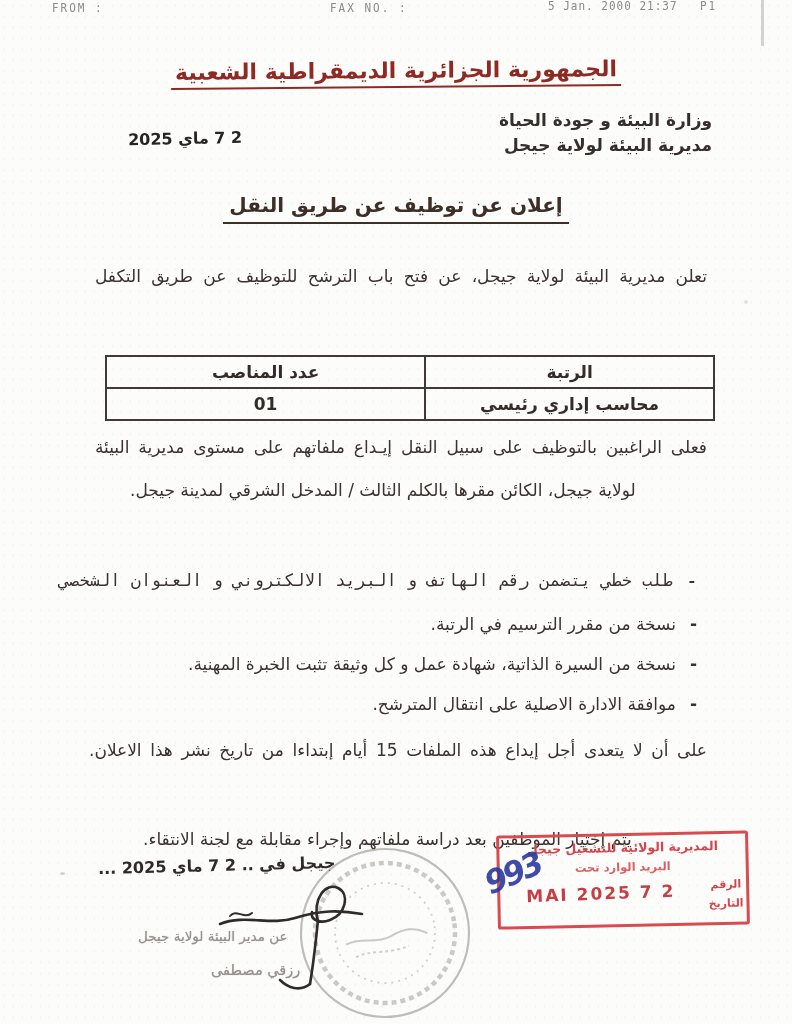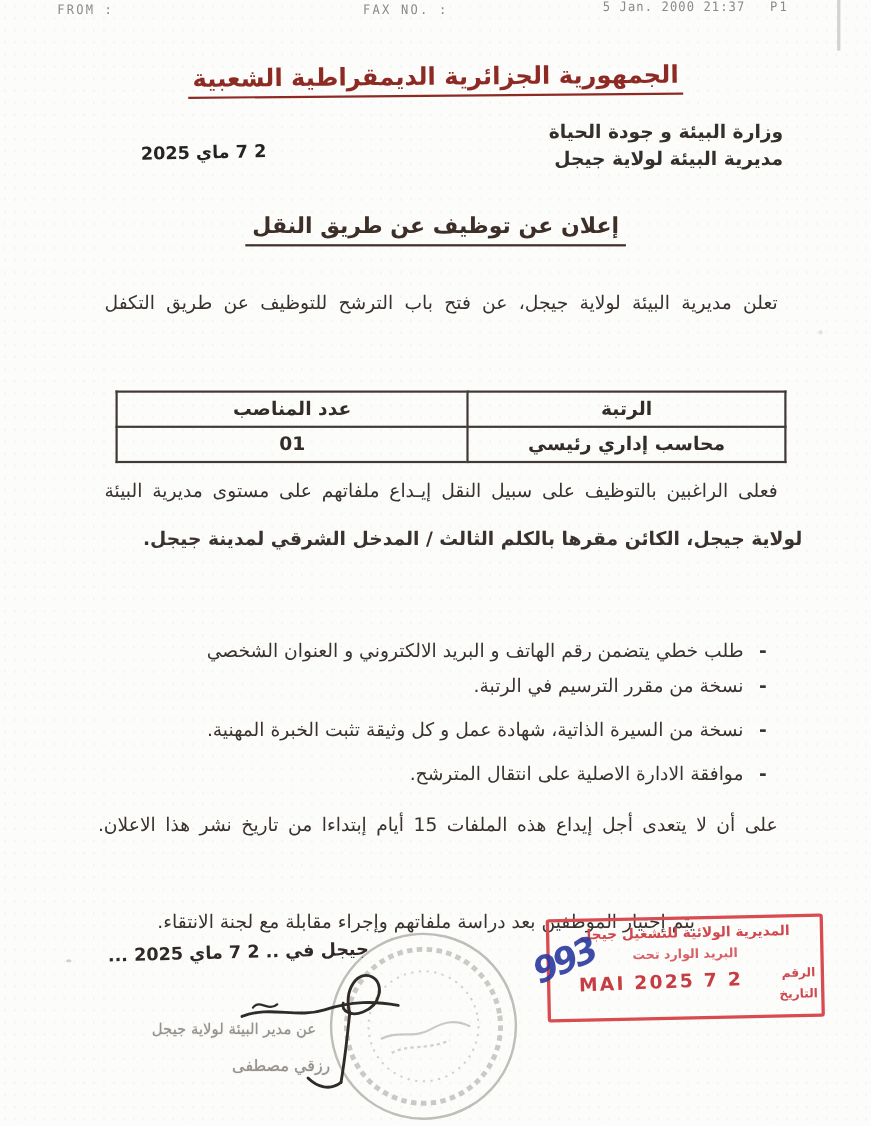--- a/index.html
+++ b/index.html
@@ -94,23 +94,23 @@
       <th style="width:52.5%;">عدد المناصب</th>
     </tr>
     <tr>
       <td>محاسب إداري رئيسي</td>
       <td>01</td>
     </tr>
   </tbody>
     </table>
 
   <div class="abs justline ar" style="top:437px;right:85px;width:612px;">فعلى الراغبين بالتوظيف على سبيل النقل إيـداع ملفاتهم على مستوى مديرية البيئة</div>
-  <div class="abs bodyline ar" style="top:480px;left:130px;font-weight:bold;">لولاية جيجل، الكائن مقرها بالكلم الثالث / المدخل الشرقي لمدينة جيجل.</div>
+  <div class="abs bodyline ar" style="top:480px;left:130px;">لولاية جيجل، الكائن مقرها بالكلم الثالث / المدخل الشرقي لمدينة جيجل.</div>
 
-  <div class="abs bullet ar" style="top:582px;">
+  <div class="abs bullet ar" style="top:570px;font-family:Liberation Mono, monospace;">
     <span class="dash">-</span><span>طلب خطي يتضمن رقم الهاتف و البريد الالكتروني و العنوان الشخصي</span>
   </div>
   <div class="abs bullet ar" style="top:614px;">
     <span class="dash">-</span><span>نسخة من مقرر الترسيم في الرتبة.</span>
   </div>
   <div class="abs bullet ar" style="top:654px;">
     <span class="dash">-</span><span>نسخة من السيرة الذاتية، شهادة عمل و كل وثيقة تثبت الخبرة المهنية.</span>
   </div>
   <div class="abs bullet ar" style="top:694px;">
     <span class="dash">-</span><span>موافقة الادارة الاصلية على انتقال المترشح.</span>

